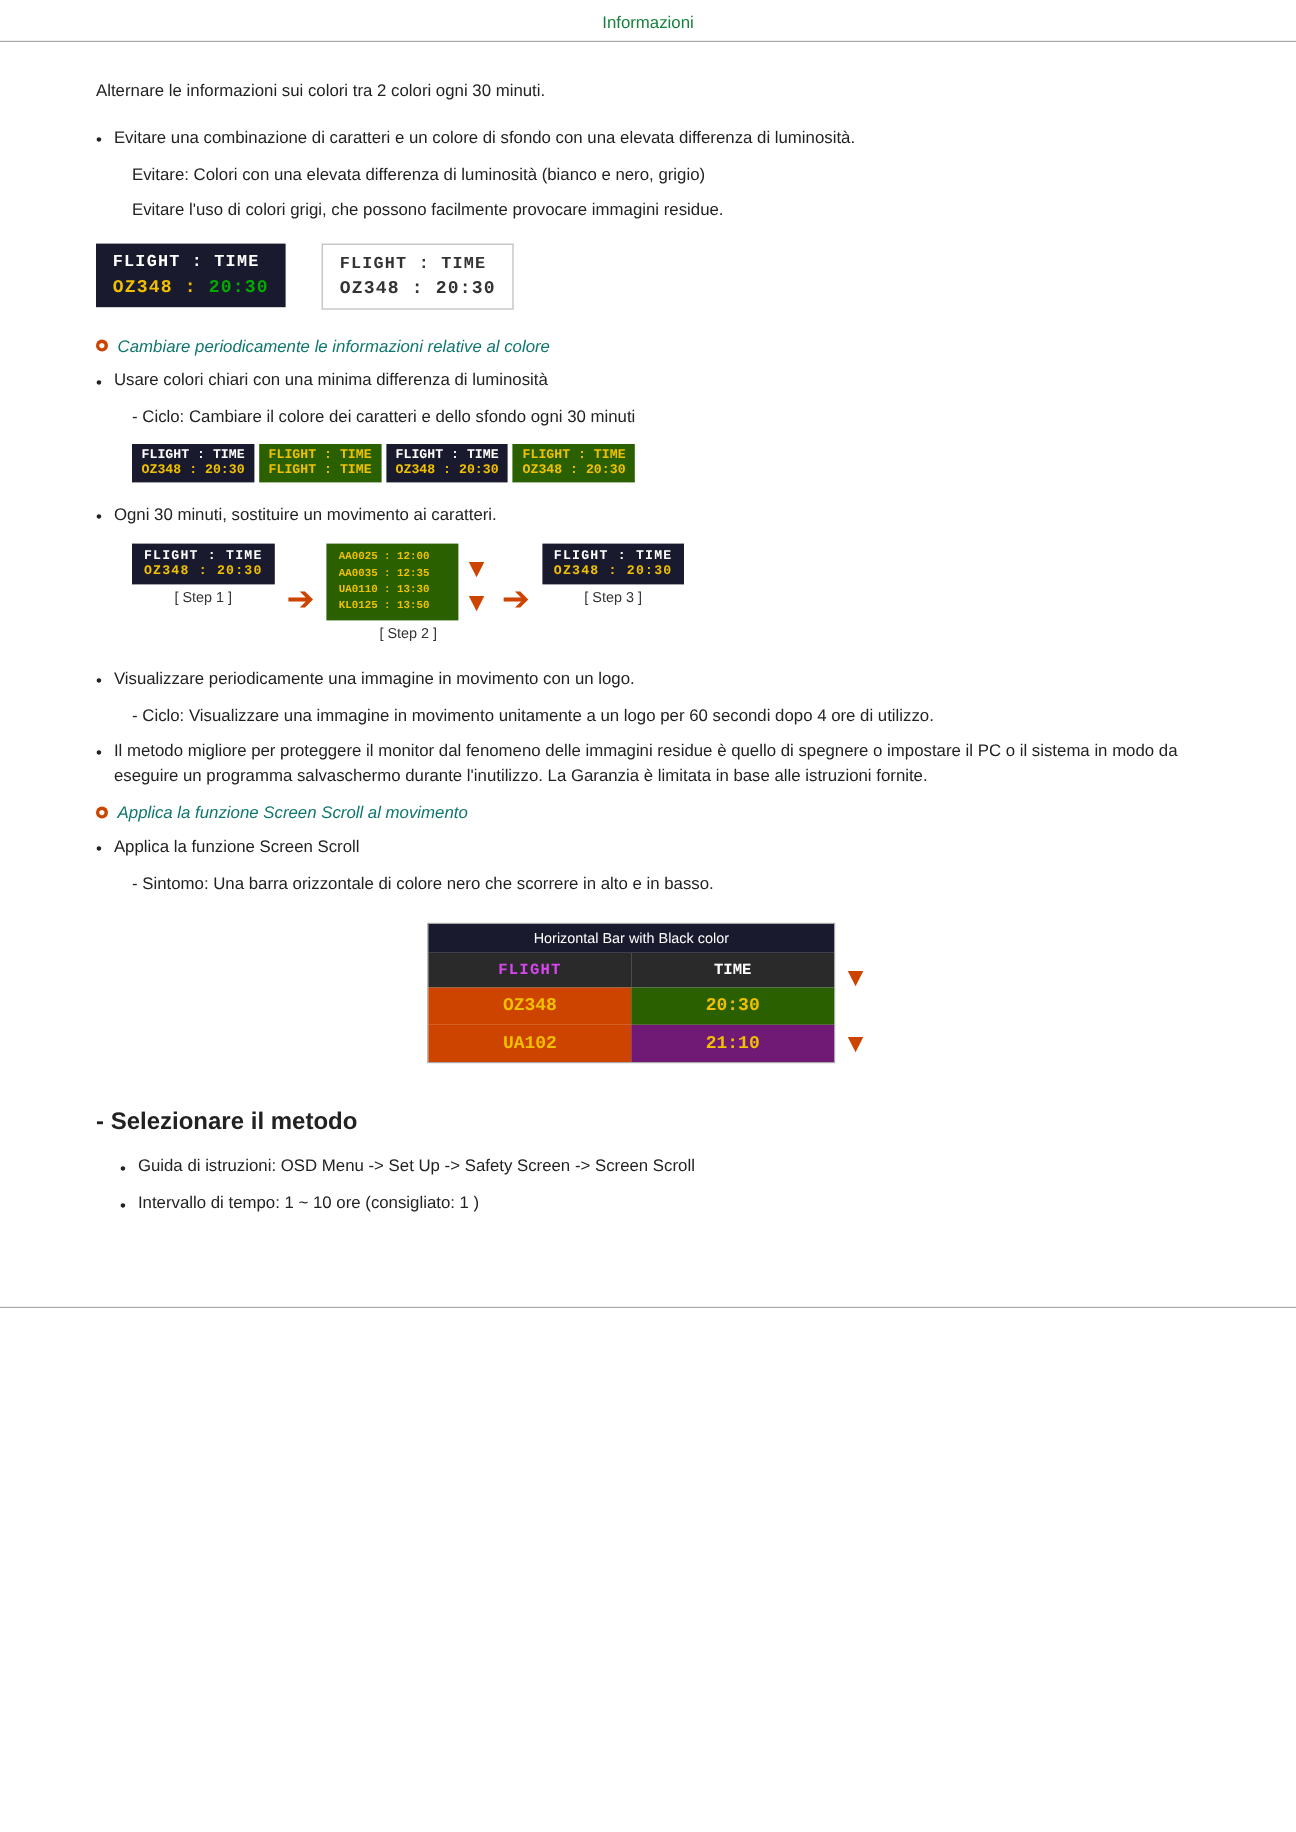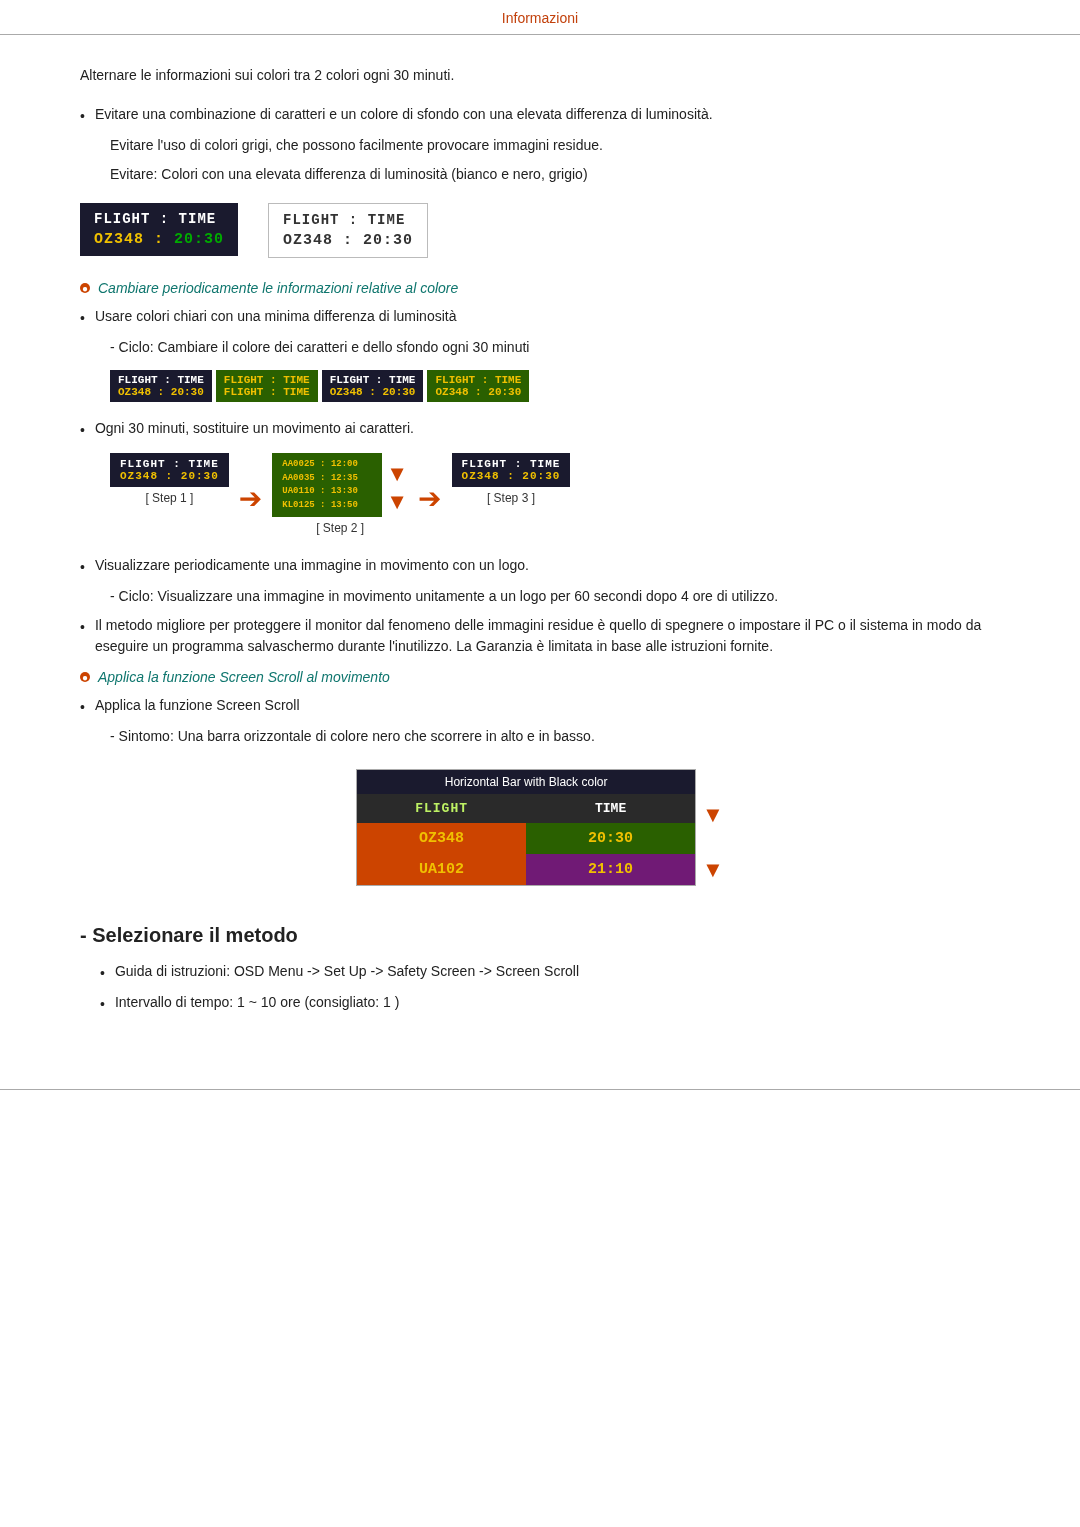--- a/index.html
+++ b/index.html
@@ -11,21 +11,21 @@
       width: 1080px;
       min-height: 1527px;
       padding: 0;
     }
 
     .page-header {
       border-bottom: 1px solid #aaa;
       text-align: center;
       padding: 10px 0 8px 0;
       font-size: 14px;
-      color: #c2410c;
+      color: #15803d;
     }
 
     .page-content {
       padding: 30px 80px 40px 80px;
     }
 
     .intro-text {
       margin-bottom: 18px;
       line-height: 1.5;
     }
@@ -229,21 +229,21 @@
       flex: 1;
       font-family: 'Courier New', monospace;
       font-weight: bold;
       font-size: 15px;
       padding: 7px 10px;
       text-align: center;
     }
 
     .hbar-flight-header {
       background: #2a2a2a;
-      color: #bef264;
+      color: #d946ef;
       font-size: 13px;
       letter-spacing: 1px;
     }
 
     .hbar-time-header {
       background: #2a2a2a;
       color: #fff;
       font-size: 13px;
     }
 
@@ -299,22 +299,22 @@
 
 <div class="page-content">
 
   <p class="intro-text">Alternare le informazioni sui colori tra 2 colori ogni 30 minuti.</p>
 
   <div class="bullet-item">
     <span class="bullet-dot">•</span>
     <span>Evitare una combinazione di caratteri e un colore di sfondo con una elevata differenza di luminosità.</span>
   </div>
 
+  <p class="indent-text">Evitare: Colori con una elevata differenza di luminosità (bianco e nero, grigio)</p>
   <p class="indent-text">Evitare l'uso di colori grigi, che possono facilmente provocare immagini residue.</p>
-  <p class="indent-text">Evitare: Colori con una elevata differenza di luminosità (bianco e nero, grigio)</p>
 
   <div class="two-cards">
     <div class="flight-card-dark">
       <div class="row1">FLIGHT  :  TIME</div>
       <div class="row2">
         <span>OZ348</span>
         <span>  :  </span>
         <span class="highlight">20:30</span>
       </div>
     </div>

